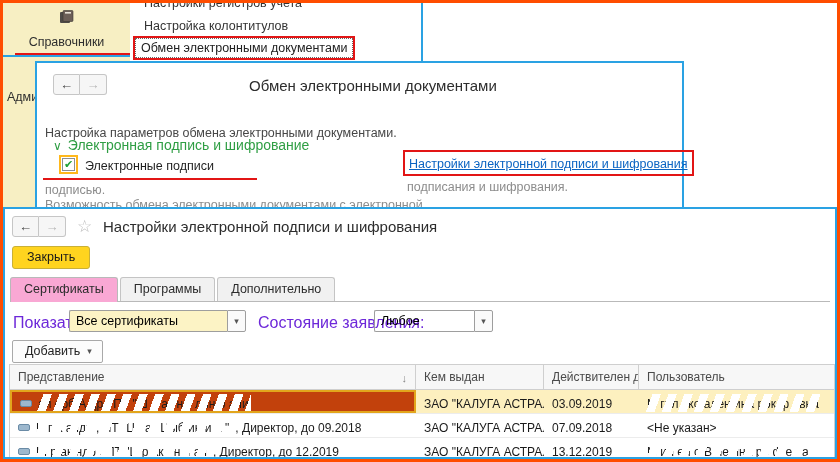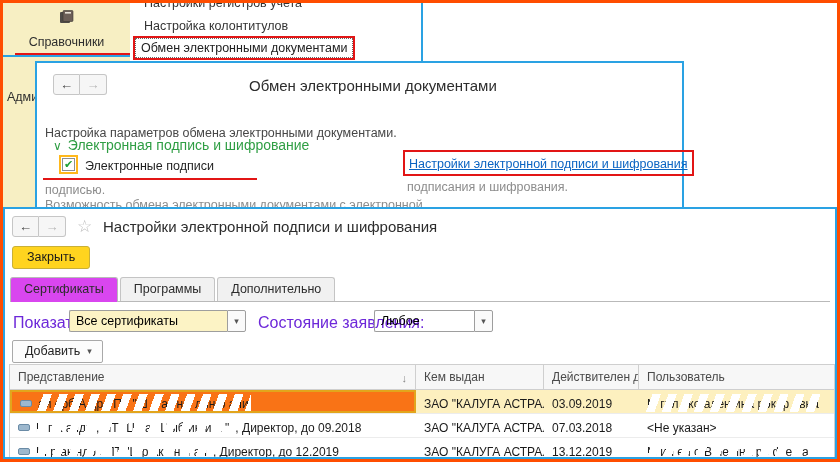--- a/index.html
+++ b/index.html
@@ -50,21 +50,21 @@
 
   
   .settings { left:0; top:204px; width:834px; height:252px; z-index:3; overflow:hidden; }
   .star { font-size:17px; color:#bdbdbd; line-height:1; }
   .btn-yellow { padding:3px 14px 4px 14px; background:#ffd41f; border:1px solid #c9b037;
                 border-radius:3px; font-size:12.5px; color:#1a1a1a; cursor:pointer; }
   .tabs { position:absolute; left:5px; top:68px; right:5px; display:flex; gap:2px;
           border-bottom:1px solid #b9b9b9; align-items:flex-end; }
   .tab { padding:4px 13px 5px 13px; font-size:12.5px; color:#2c2c2c; cursor:pointer;
          border:1px solid #c4c4c4; border-bottom:none; border-radius:3px 3px 0 0; background:#f1f1f1; }
-  .tab.active { background:#d946ef; border-color:#b9b9b9; margin-bottom:-1px; padding-bottom:6px; }
+  .tab.active { background:#f9a8d4; border-color:#b9b9b9; margin-bottom:-1px; padding-bottom:6px; }
   .flabel { font-size:16px; color:#6d28d9; white-space:nowrap; }
   .combo { display:flex; height:22px; }
   .combo .val { border:1px solid #9e9e9e; border-right:none; padding:3px 6px; font-size:12.5px;
                 color:#000000; white-space:nowrap; overflow:hidden; flex:1; border-radius:2px 0 0 2px; }
   .combo .val.cream { background:#fcf3c5; }
   .combo .drop { width:19px; border:1px solid #9e9e9e; background:#fafafa; border-radius:0 2px 2px 0;
                  display:flex; align-items:center; justify-content:center; font-size:9px; color:#555; cursor:pointer; }
   .btn-plain { display:inline-flex; align-items:center; gap:7px; padding:3px 10px 4px 12px;
                border:1px solid #a9a9a9; background:#fcfcfc; border-radius:2px;
                font-size:12.5px; color:#222; cursor:pointer; }
@@ -74,21 +74,21 @@
   .table { position:absolute; left:4px; top:155px; width:826px; border:1px solid #cfcfcf; }
   .thead { display:flex; background:#f7f7f7; border-bottom:1px solid #cfcfcf; height:25px; }
   .th { padding:5px 8px; font-size:12px; color:#4a4a4a; border-right:1px solid #cfcfcf;
         white-space:nowrap; overflow:hidden; display:flex; align-items:flex-end;gap:32px; }
   .th:last-child { border-right:none; }
   .sort { margin-left:auto; color:#888; font-size:11px; }
   .trow { display:flex; height:24px; border-bottom:1px solid #ececec; background:#fff; }
   .td { padding:4px 8px 0 8px; font-size:12px; color:#1a1a1a; white-space:nowrap; overflow:hidden;
         display:flex; align-items:center; gap:6px; }
   .c-repr { width:406px; } .c-issuer { width:128px; } .c-valid { width:95px; } .c-user { flex:1; }
-  .trow.selected .c-repr { background:#f97316; border:2px solid #e2a51c; }
+  .trow.selected .c-repr { background:#c2410c; border:2px solid #e2a51c; }
   .trow.selected .td:not(.c-repr) { background:#fdf0bf; }
   .cert-ic { flex:0 0 auto; }
   .censored { position:relative; display:inline-block; }
   .censored::after { content:""; position:absolute; left:-2px; right:-2px; top:-3px; bottom:-1px;
         background:repeating-linear-gradient(110deg, transparent 0 7px, #ffffff 7px 15px); }
 </style>
 </head>
 <body>
 
 <div class="screen">
@@ -221,21 +221,21 @@
 
       <div class="trow">
         <div class="td c-repr">
           <span class="cert-ic"><svg width="12" height="9" viewBox="0 0 12 9">
                 <rect x="0.5" y="1.5" width="11" height="6" rx="1.5" fill="#9db8ce" stroke="#6a8ba6"></rect>
               </svg></span>
           <span class="censored">И г  а  андр , ПТ "Це  ак  Цыб  ин и К "</span>
             <span>, Директор, до 09.2018</span>
         </div>
         <div class="td c-issuer">ЗАО "КАЛУГА АСТРАЛ"</div>
-        <div class="td c-valid">07.03.2018</div>
+        <div class="td c-valid">07.09.2018</div>
         <div class="td c-user">&lt;Не указан&gt;</div>
       </div>
 
       <div class="trow">
         <div class="td c-repr">
           <span class="cert-ic"><svg width="12" height="9" viewBox="0 0 12 9">
                 <rect x="0.5" y="1.5" width="11" height="6" rx="1.5" fill="#9db8ce" stroke="#6a8ba6"></rect>
               </svg></span>
           <span class="censored">Ш р ак  ндр , ПТ "Ц р ак   ин и   ан  </span>
             <span>, Директор, до 12.2019</span>

